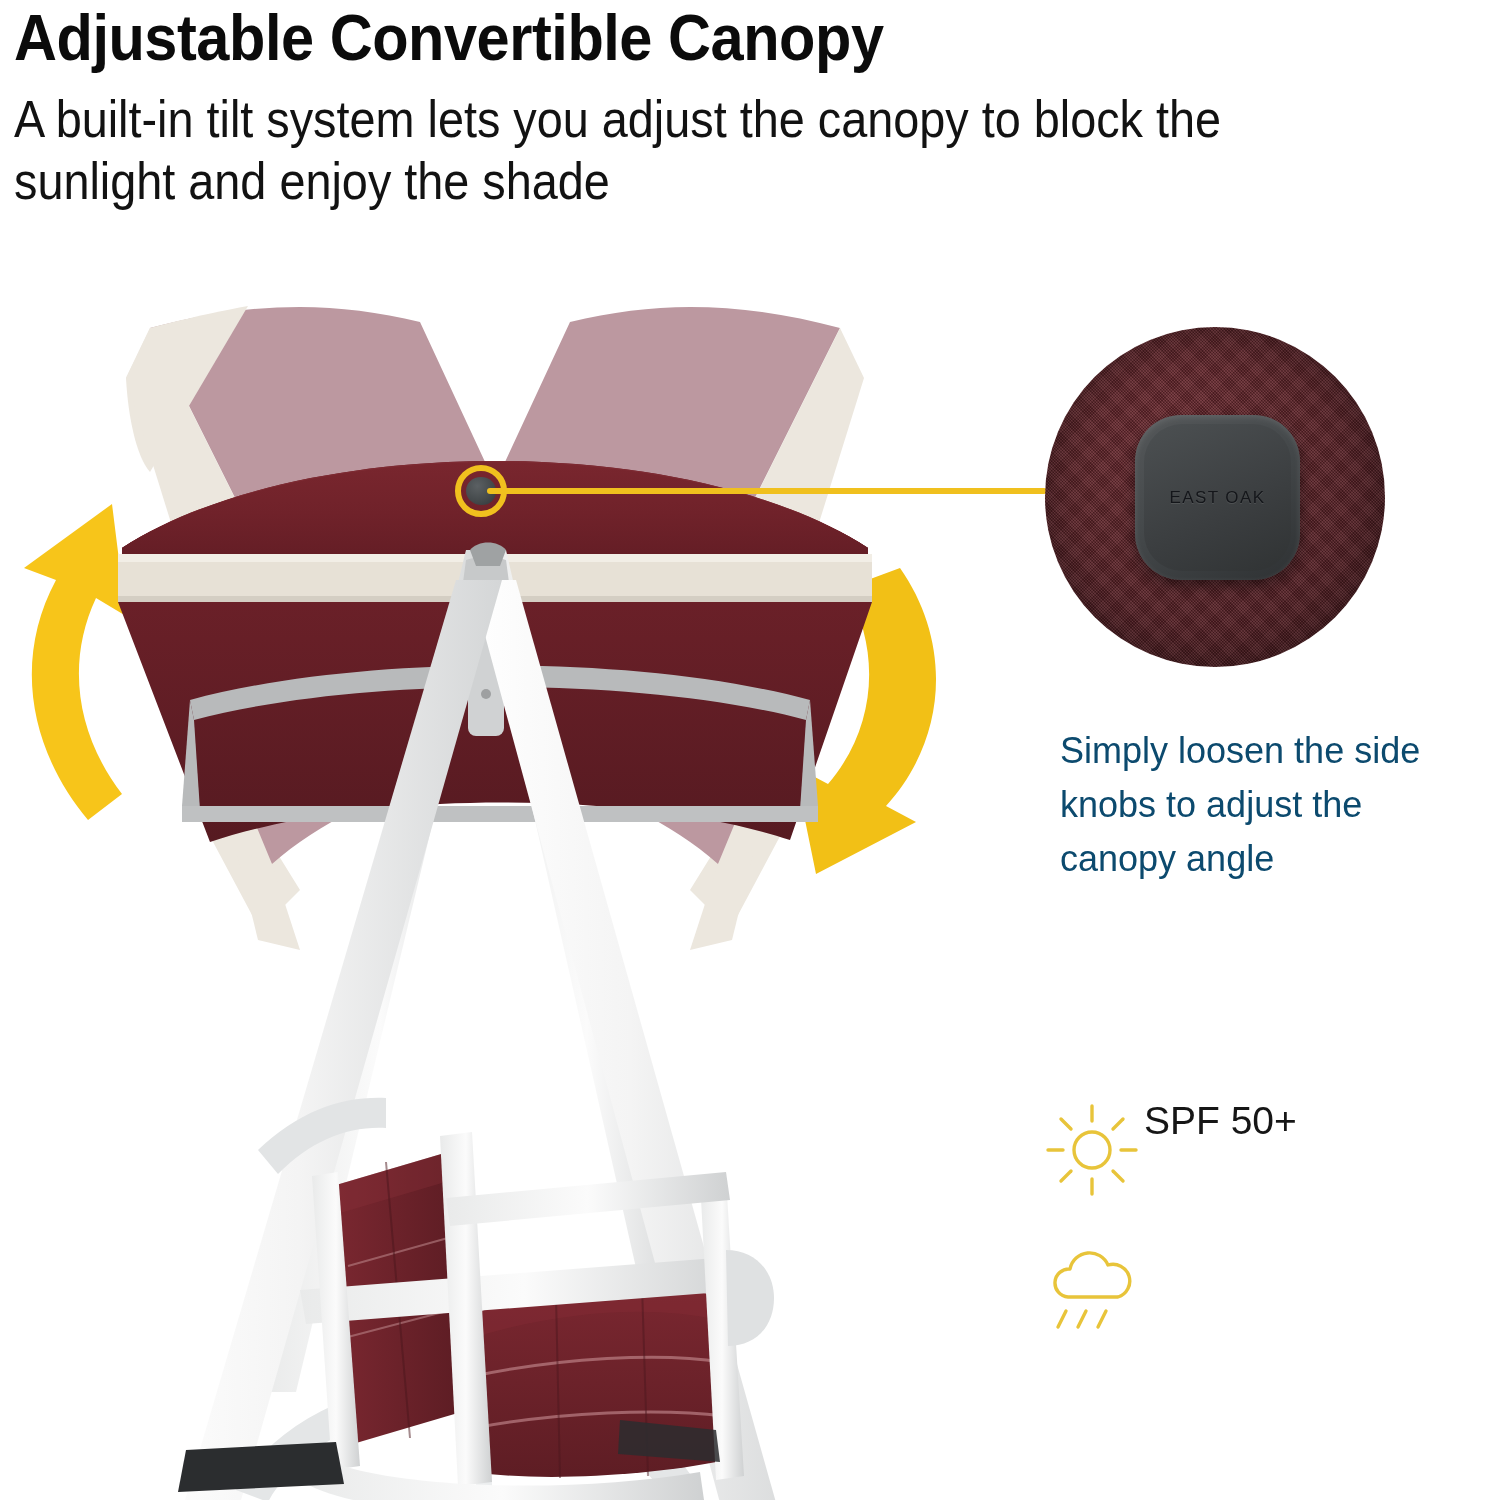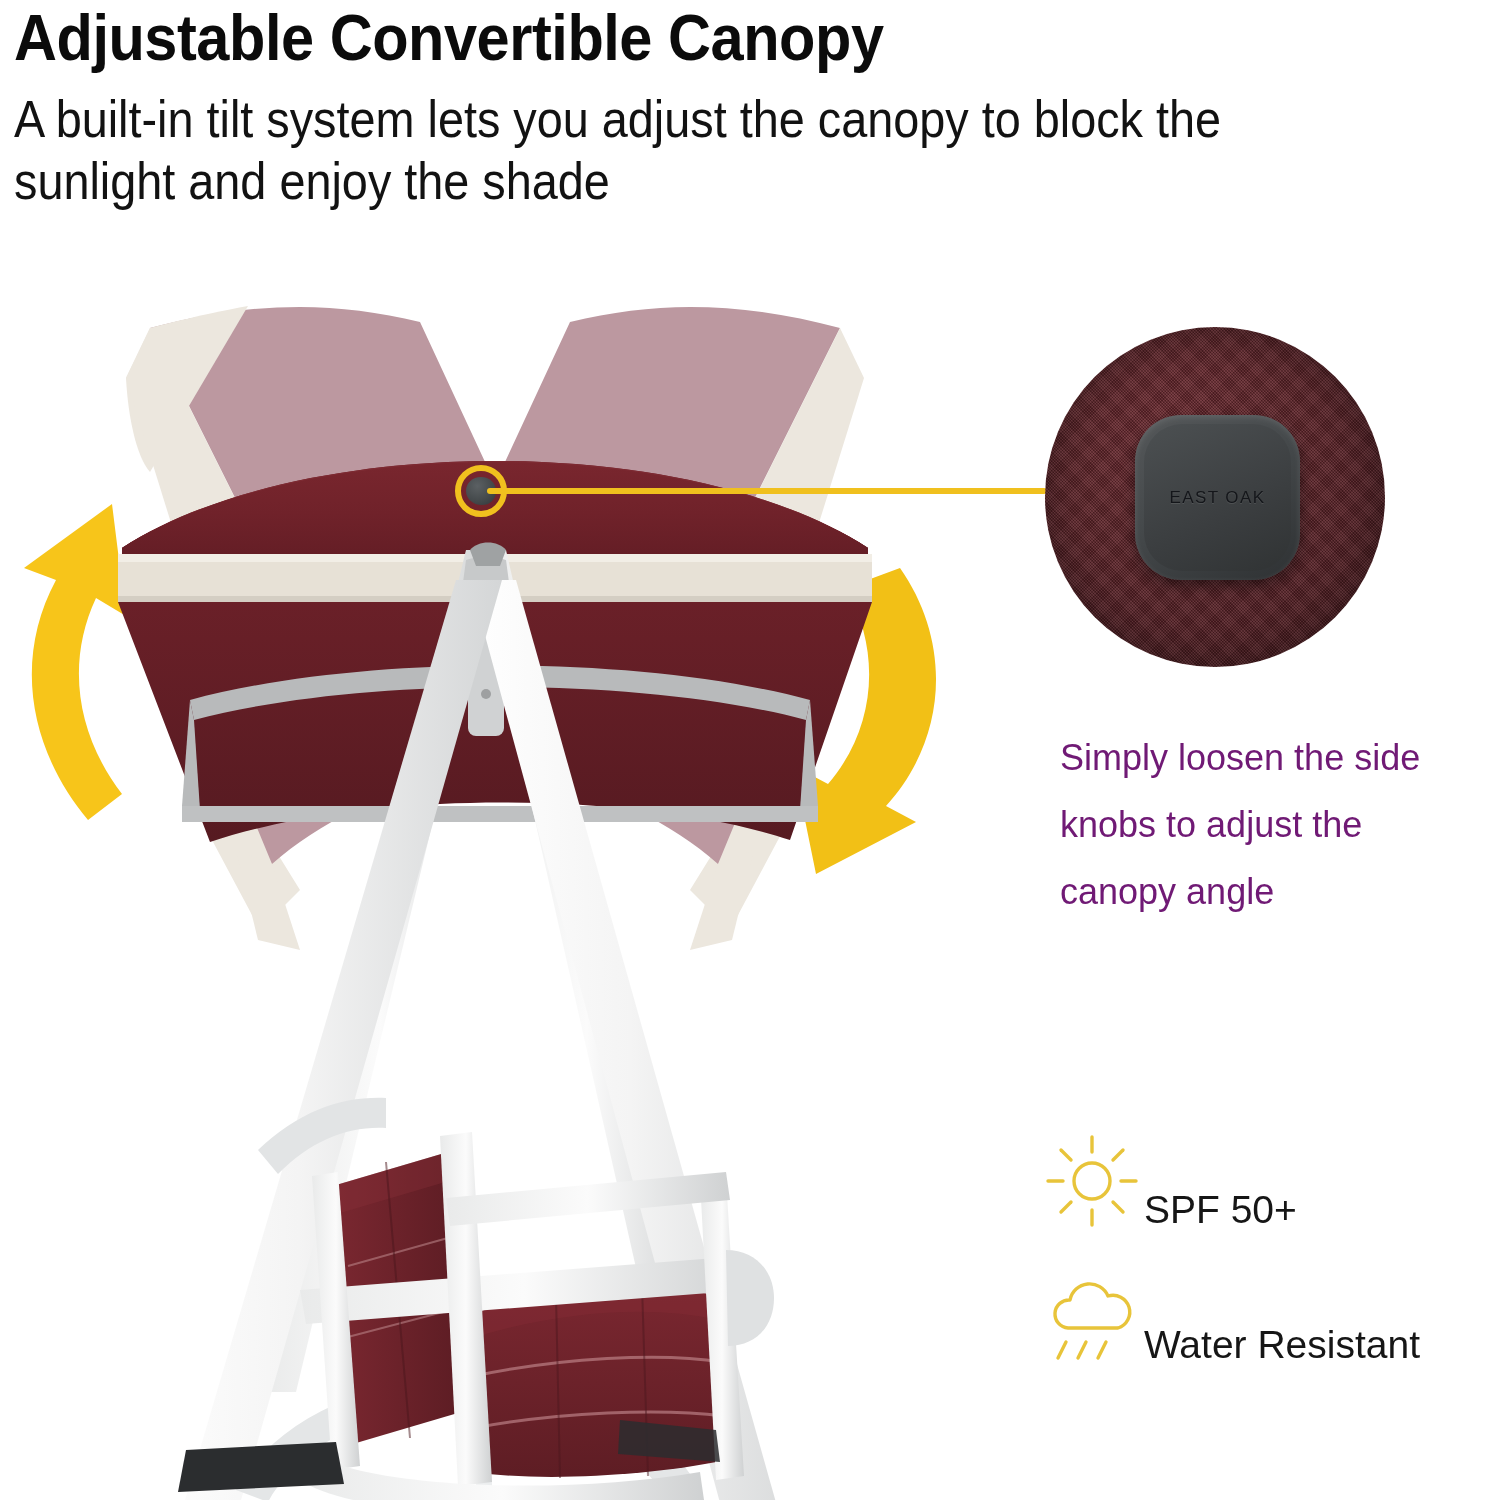--- a/index.html
+++ b/index.html
@@ -145,35 +145,35 @@
   #knob-caption h3 {
     margin: 0;
     font-size: 37px;
     line-height: 44px;
     font-weight: 700;
     color: #0d0d0d;
   }
   #knob-caption p {
     margin: 6px 0 0 0;
     font-size: 36px;
-    line-height: 67px;
+    line-height: 54px;
     font-weight: 400;
-    color: #701a75;
+    color: #0c4a6e;
   }
 
   
   #features {
     position: absolute;
     left: 1040px;
     top: 1098px;
     width: 450px;
   }
   .feature-row {
     display: flex;
-    align-items: flex-end;
+    align-items: flex-start;
     height: 135px;
   }
   .feature-icon {
     width: 104px;
     min-width: 104px;
     height: 104px;
     display: flex;
     align-items: center;
     justify-content: center;
   }
@@ -383,16 +383,15 @@
 
   <div class="feature-row">
     <div class="feature-icon">
       <svg width="100" height="100" viewBox="0 0 100 100" xmlns="http://www.w3.org/2000/svg" fill="none" stroke="#e8c43a" stroke-width="3.4" stroke-linecap="round" stroke-linejoin="round">
         <path d="M26 62 A 14 14 0 0 1 28 34 A 20 20 0 0 1 66 30 A 15 15 0 0 1 76 62 Z"></path>
         <line x1="24" y1="76" x2="16" y2="92"></line>
         <line x1="44" y1="76" x2="36" y2="92"></line>
         <line x1="64" y1="76" x2="56" y2="92"></line>
       </svg>
     </div>
-    <div class="feature-label">Water Resistant</div>
   </div>
 
 </div>
 
 </body></html>

